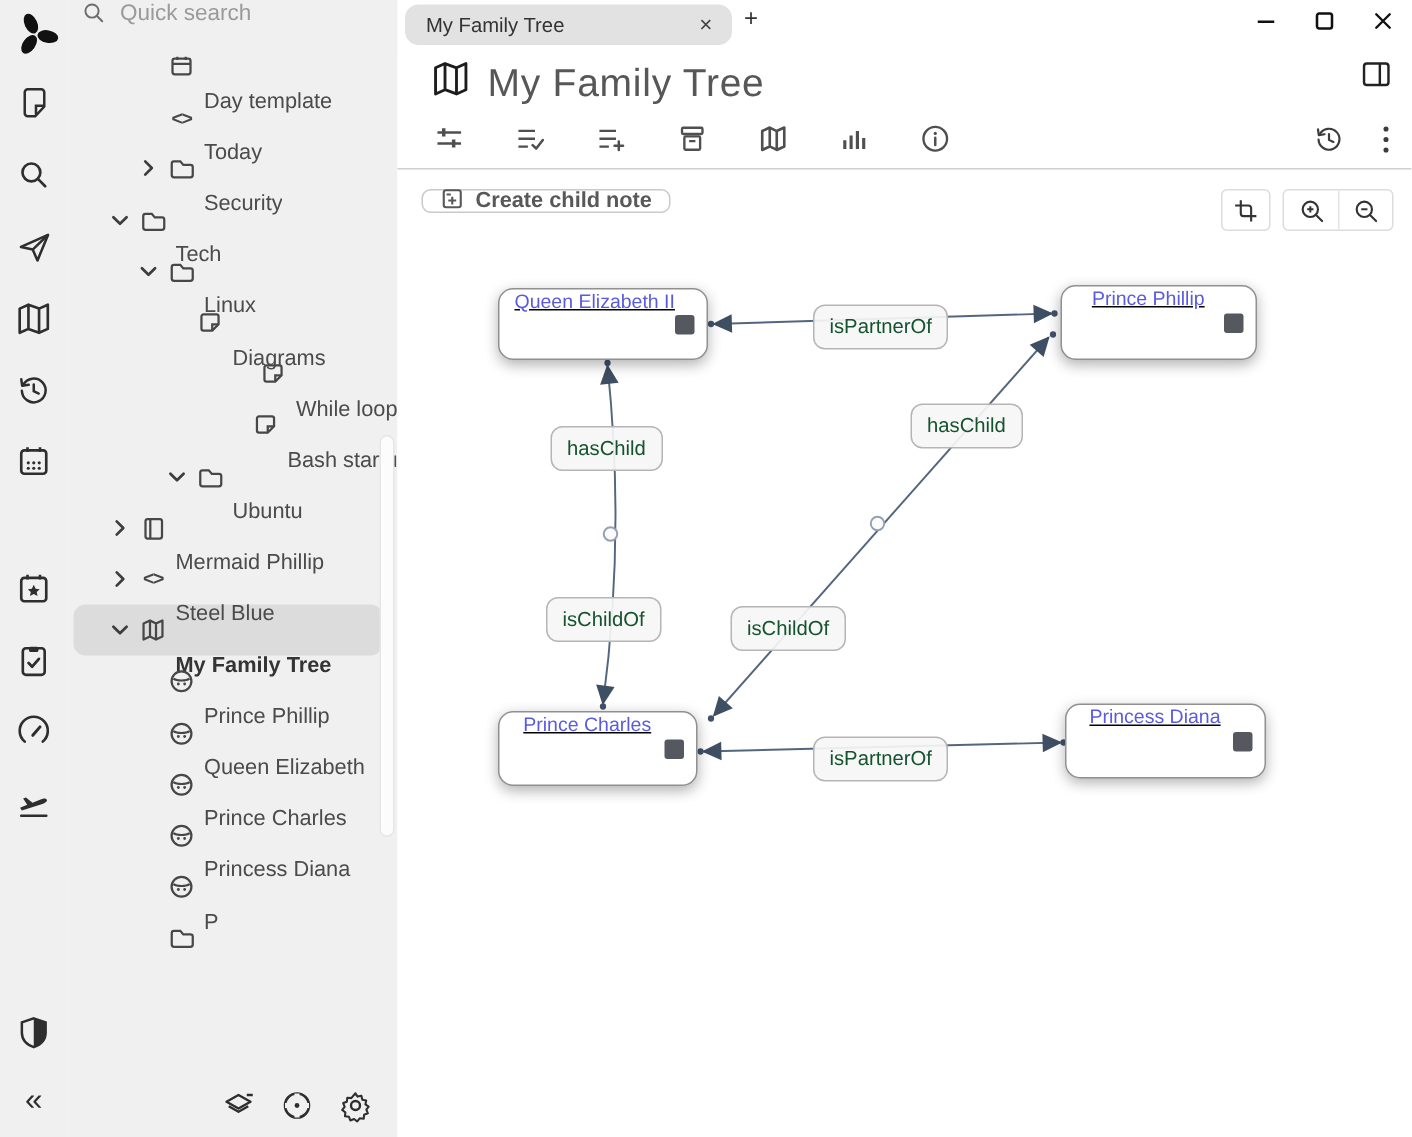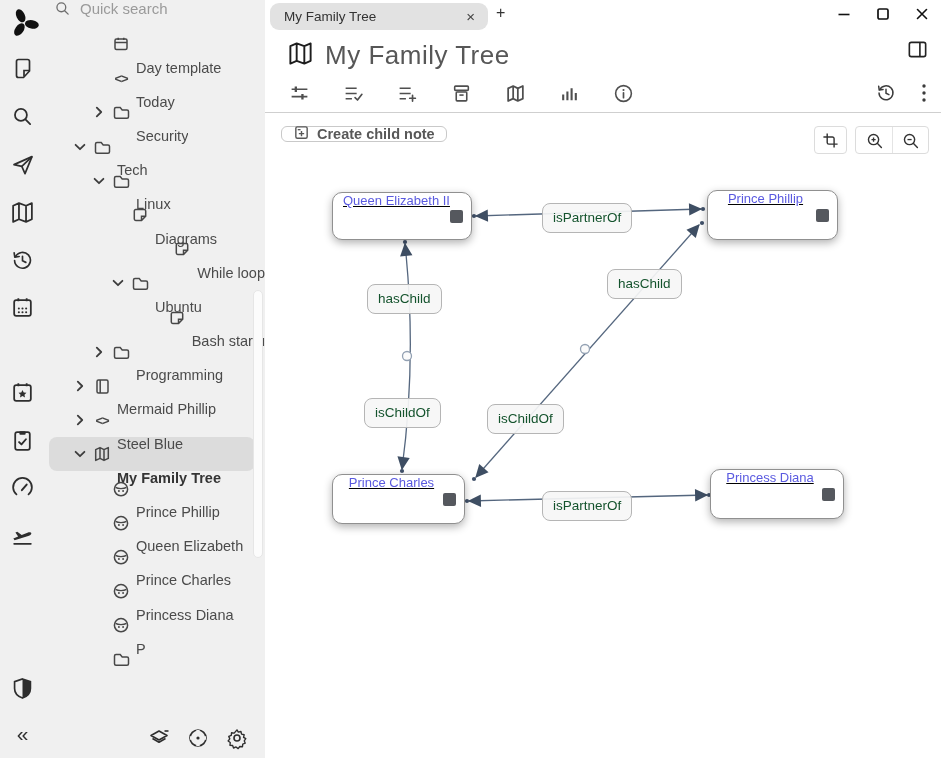--- a/index.html
+++ b/index.html
@@ -284,54 +284,41 @@
         </div>
       <div class="trow d4">
           <span class="chev"></span>
           <span class="ticon">
             <svg width="18" height="18" viewBox="0 0 18 18">
               <use href="#g-note"></use>
             </svg>
           </span>
           <span class="tlabel">While loop</span>
         </div>
+      <div class="trow d4">
+          <span class="chev"></span>
+          <span class="ticon">
+            <svg width="18" height="18" viewBox="0 0 18 18">
+              <use href="#g-note"></use>
+            </svg>
+          </span>
+          <span class="tlabel">Bash startu</span>
+        </div>
       <div class="trow d3">
           <span class="chev">
             <svg width="16" height="16" viewBox="0 0 16 16">
               <use href="#g-chevdown"></use>
             </svg>
           </span>
           <span class="ticon">
             <svg width="18" height="18" viewBox="0 0 18 18">
               <use href="#g-folder"></use>
             </svg>
           </span>
           <span class="tlabel">Ubuntu</span>
-        </div>
-      <div class="trow d4">
-          <span class="chev"></span>
-          <span class="ticon">
-            <svg width="18" height="18" viewBox="0 0 18 18">
-              <use href="#g-note"></use>
-            </svg>
-          </span>
-          <span class="tlabel">Bash startu</span>
-        </div>
-      <div class="trow d2">
-          <span class="chev">
-            <svg width="16" height="16" viewBox="0 0 16 16">
-              <use href="#g-chevright"></use>
-            </svg>
-          </span>
-          <span class="ticon">
-            <svg width="18" height="18" viewBox="0 0 18 18">
-              <use href="#g-folder"></use>
-            </svg>
-          </span>
-          <span class="tlabel">Programming</span>
         </div>
       <div class="trow d1">
           <span class="chev">
             <svg width="16" height="16" viewBox="0 0 16 16">
               <use href="#g-chevright"></use>
             </svg>
           </span>
           <span class="ticon">
             <svg width="18" height="18" viewBox="0 0 18 18">
               <use href="#g-book"></use>

